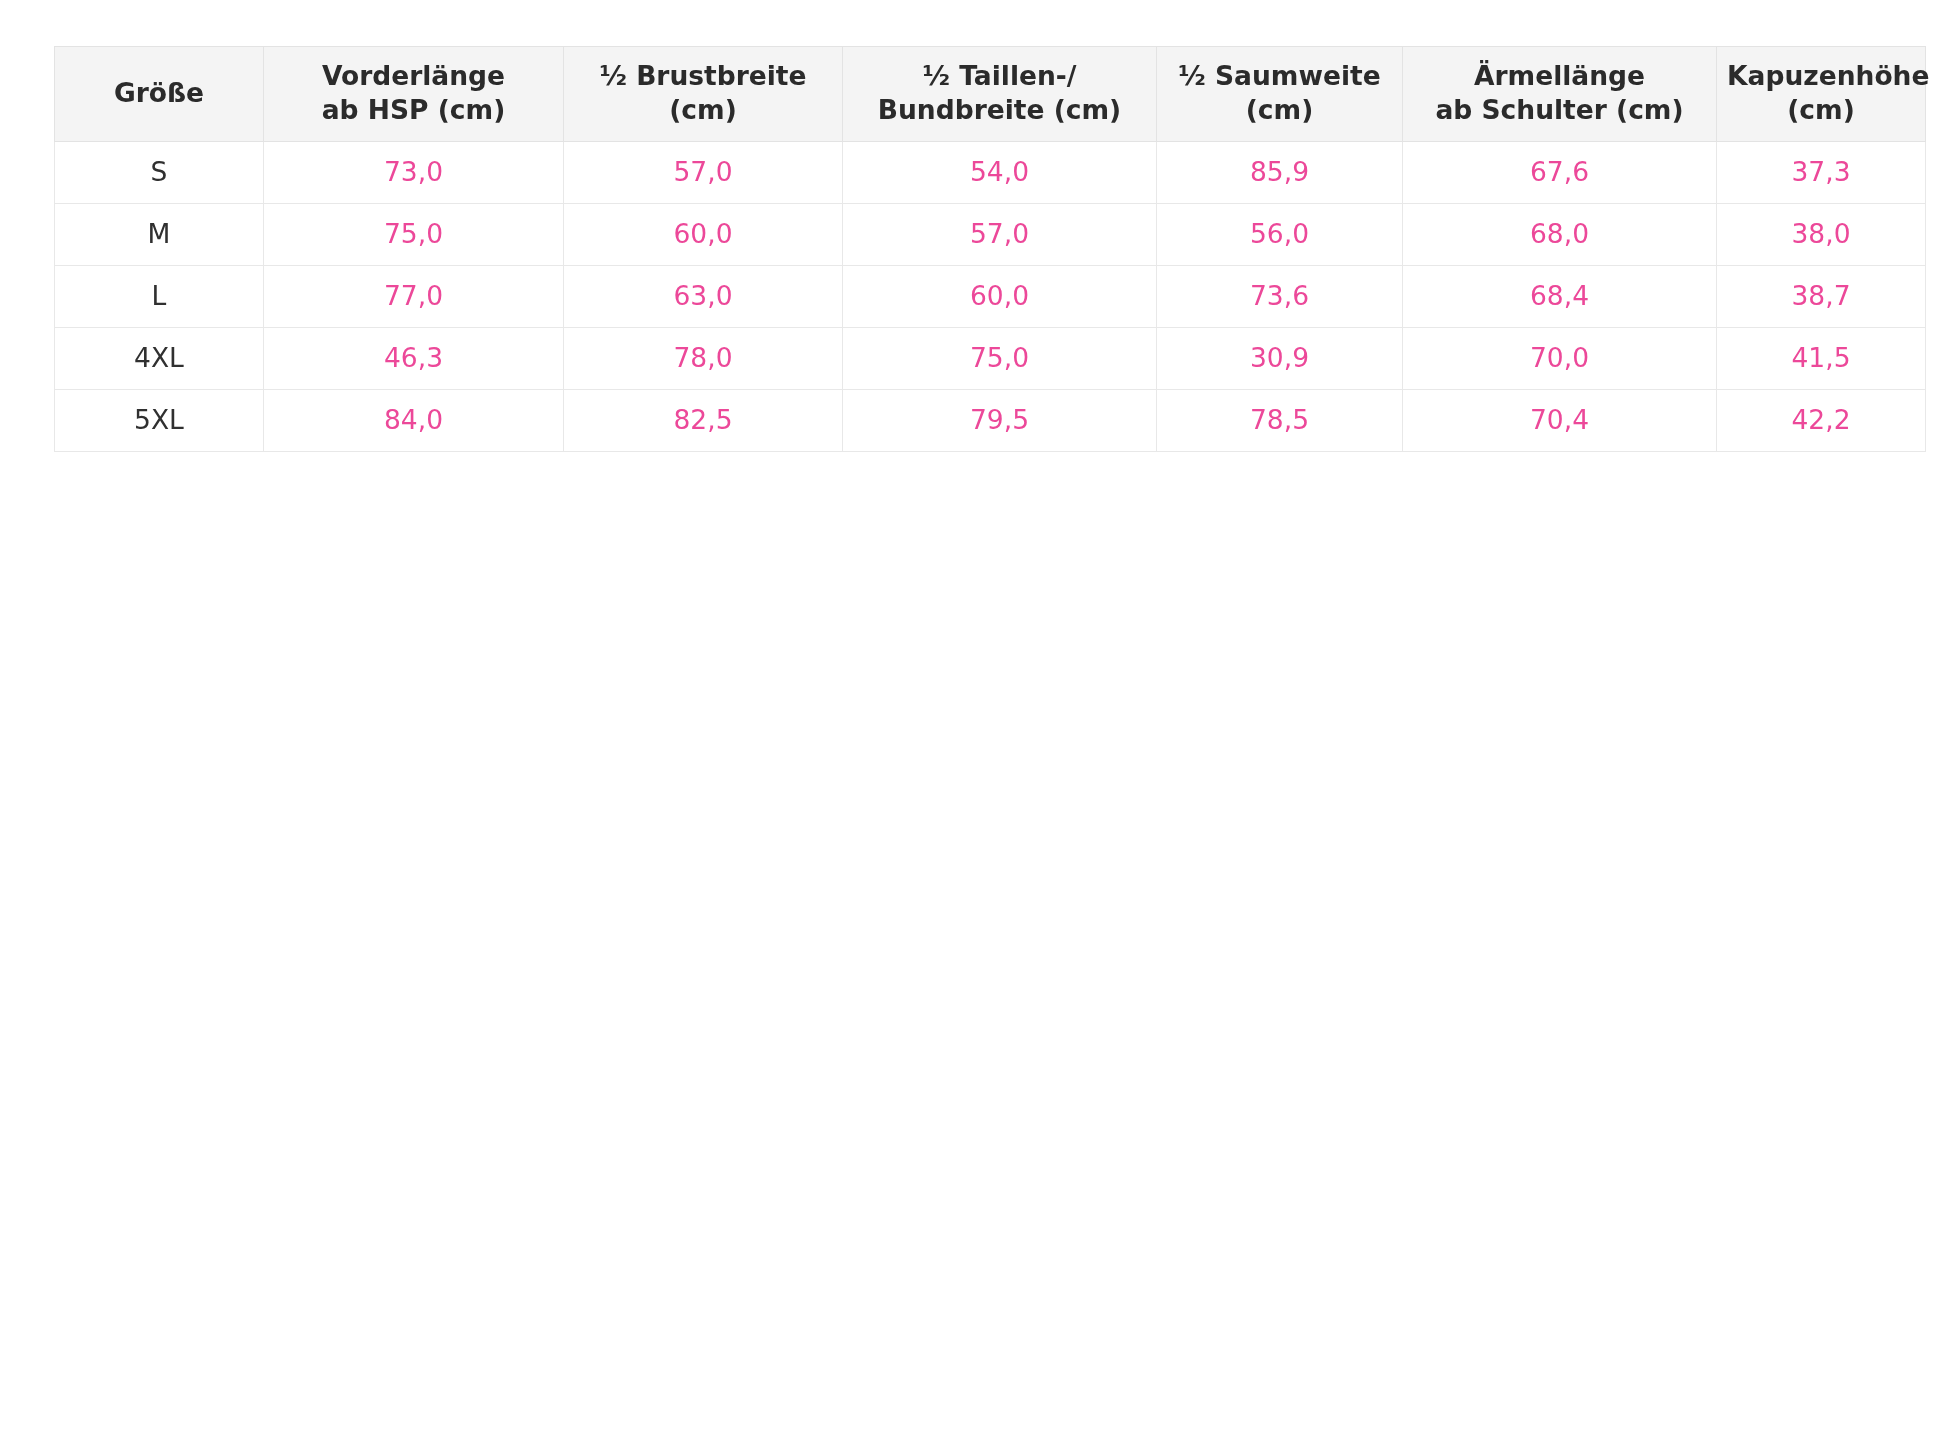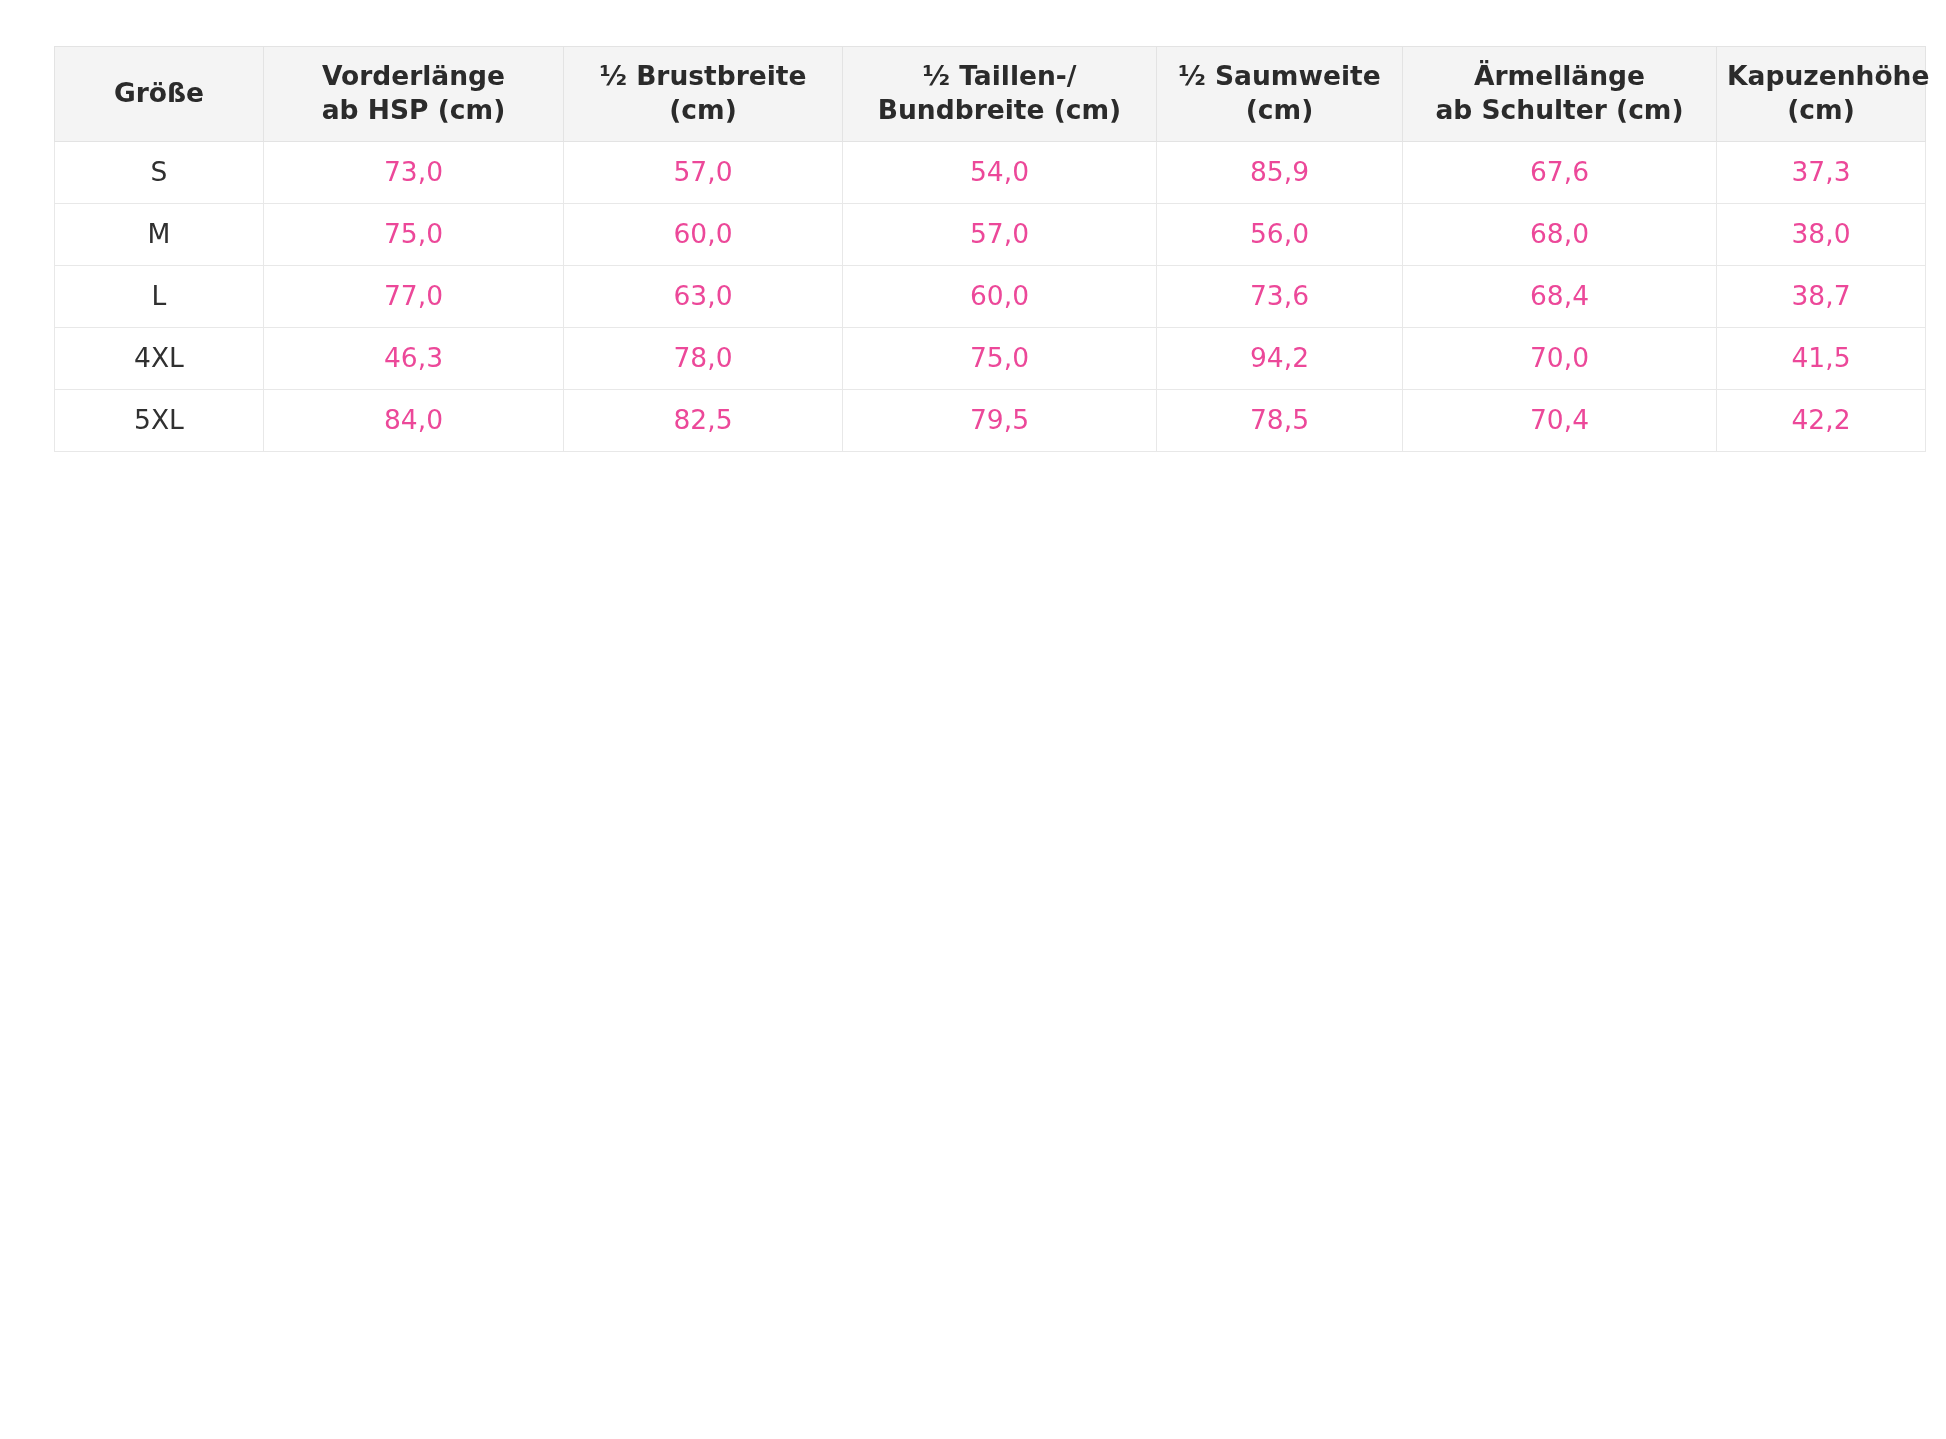--- a/index.html
+++ b/index.html
@@ -133,21 +133,21 @@
       </tr>
 
 
 
 
       <tr>
         <td class="size-cell">4XL</td>
         <td>46,3</td>
         <td>78,0</td>
         <td>75,0</td>
-        <td>94,2</td>
+        <td>30,9</td>
         <td>70,0</td>
         <td>41,5</td>
       </tr>
 
       <tr>
         <td class="size-cell">5XL</td>
         <td>84,0</td>
         <td>82,5</td>
         <td>79,5</td>
         <td>78,5</td>

